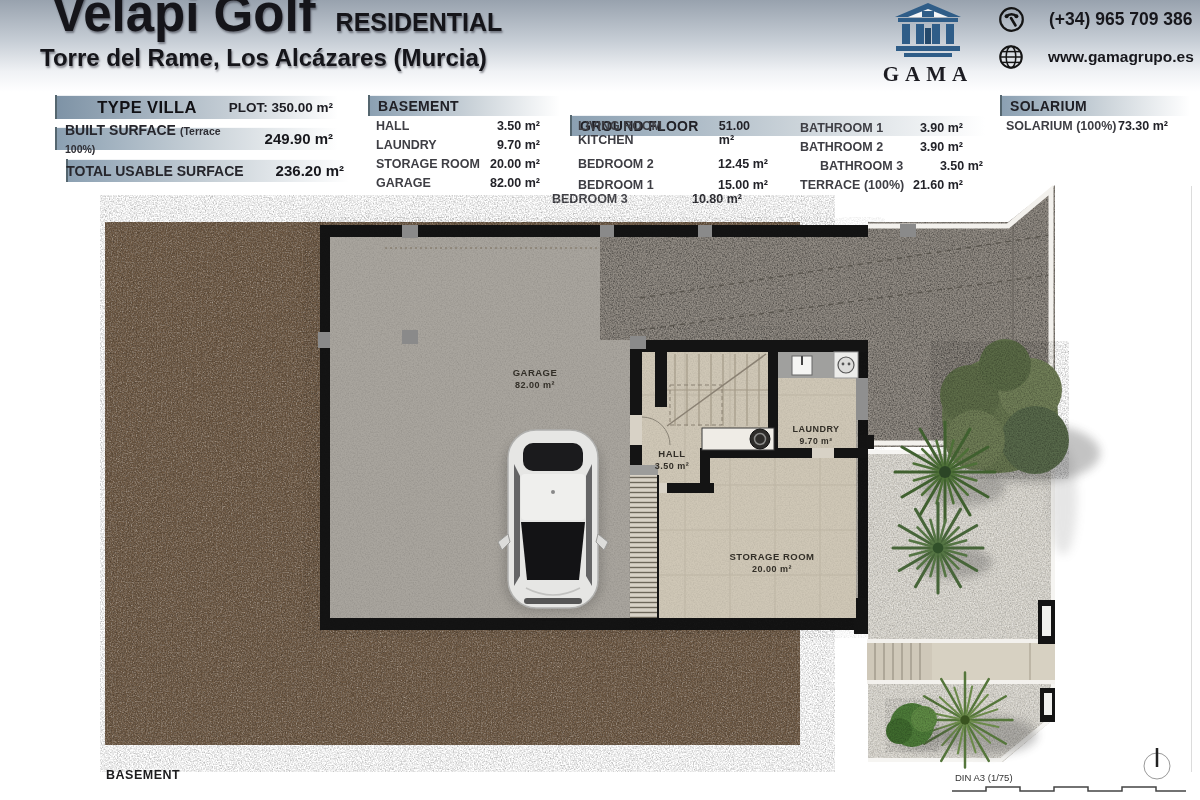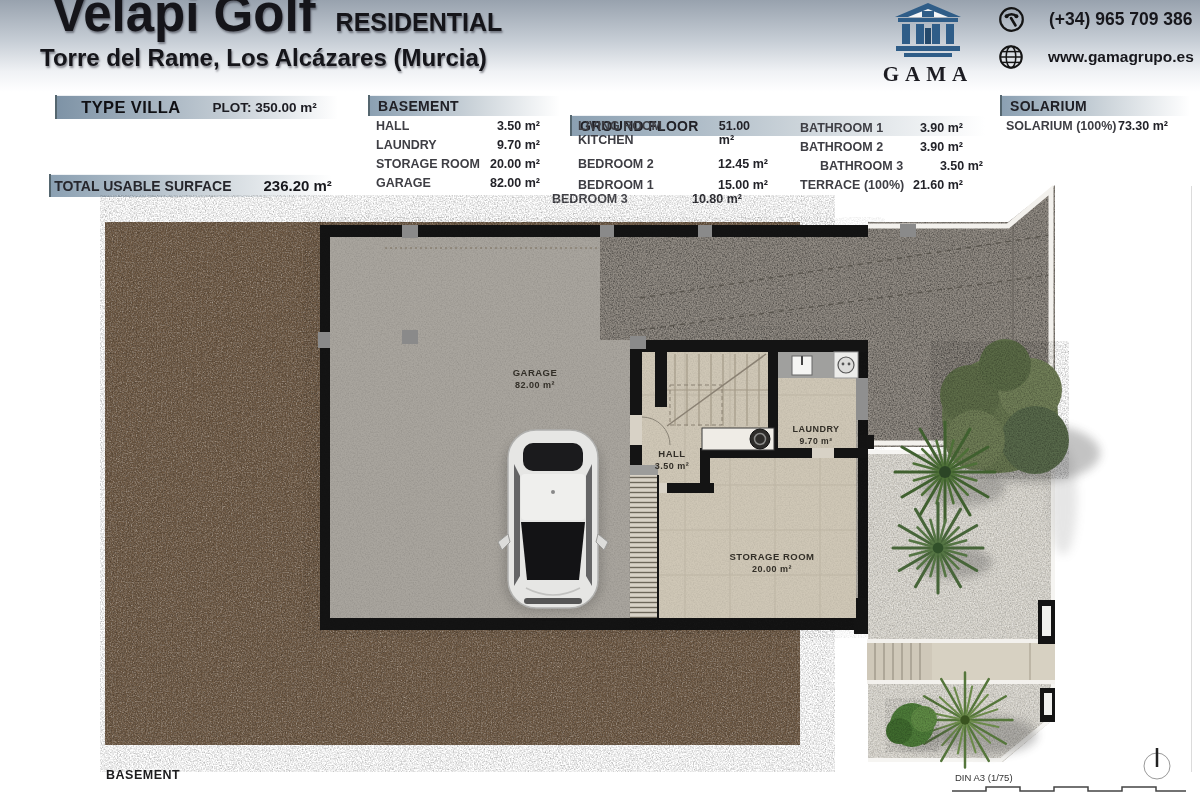--- a/index.html
+++ b/index.html
@@ -16,29 +16,29 @@
     text-shadow:1px 2px 2px rgba(25,25,35,.45);white-space:nowrap;}
   .logo{position:absolute;left:876px;top:2px;width:104px;text-align:center;}
   .logo-text{font-family:"Liberation Serif",serif;font-size:21px;font-weight:bold;
     letter-spacing:6px;color:#1c1c22;margin-top:0px;}
   .contact{position:absolute;left:998px;top:6px;width:196px;}
   .contact-row{display:flex;align-items:center;gap:24px;margin-bottom:11px;}
   .phone-text{font-size:17.5px;font-weight:bold;color:#17171c;white-space:nowrap;}
   .web-text{font-size:15.5px;font-weight:bold;color:#17171c;white-space:nowrap;}
   
   .bar{position:absolute;box-sizing:border-box;display:flex;align-items:center;
-    justify-content:center;padding:0 5px 0 8px;
+    justify-content:flex-end;padding:0 5px 0 8px;
     background:linear-gradient(90deg,#8ba0b2 0%,#ccd4da 55%,#ffffff 100%);
     border-left:2px solid #55666f;box-shadow:inset 0 1px 0 rgba(255,255,255,.85);gap:32px;}
   .type-bar{left:55px;top:95px;width:283px;height:24px;
     background:linear-gradient(90deg,#7e93a6 0%,#c3ccd4 60%,#ffffff 100%);}
   .type-label{font-size:16.5px;font-weight:bold;color:#101014;letter-spacing:.4px;}
   .plot-label{font-size:13.5px;font-weight:bold;color:#1c1c22;}
   .built-bar{left:55px;top:127px;width:283px;height:23px;}
-  .usable-bar{left:49px;top:159px;width:283px;height:23px;margin-top:15px;}
+  .usable-bar{left:66px;top:159px;width:283px;height:23px;}
   .bar-label{font-size:14px;font-weight:bold;color:#26262c;white-space:nowrap;}
   .bar-note{font-size:10.5px;font-weight:bold;color:#2e2e34;margin-left:4px;}
   .bar-value{font-size:15px;font-weight:bold;color:#17171c;white-space:nowrap;}
   
   .thead{position:absolute;box-sizing:border-box;height:21px;display:flex;align-items:center;
     padding-left:8px;font-size:14px;font-weight:bold;color:#202026;letter-spacing:.3px;
     background:linear-gradient(90deg,#8ba0b2 0%,#ccd4da 55%,#ffffff 100%);
     border-left:2px solid #55666f;box-shadow:inset 0 1px 0 rgba(255,255,255,.85);}
   .trow{position:absolute;display:flex;justify-content:space-between;align-items:center;
     font-weight:bold;font-size:12.5px;}
@@ -101,20 +101,24 @@
           <line x1="4.2" y1="18.4" x2="21.8" y2="18.4" stroke="#141414" stroke-width="1.5"></line>
         </svg>
         <span class="web-text">www.gamagrupo.es</span>
       </div>
     </div>
   </div>
 
   <div class="bar type-bar">
     <span class="type-label">TYPE VILLA</span>
     <span class="plot-label">PLOT: 350.00 m²</span>
+  </div>
+  <div class="bar built-bar">
+    <span><span class="bar-label">BUILT SURFACE</span><span class="bar-note">(Terrace 100%)</span></span>
+    <span class="bar-value">249.90 m²</span>
   </div>
   <div class="bar usable-bar">
     <span class="bar-label">TOTAL USABLE SURFACE</span>
     <span class="bar-value">236.20 m²</span>
   </div>
 
   <div class="thead" style="left:368px;top:95px;width:192px;">BASEMENT</div>
   <div class="trow" style="left:376px;top:119px;width:164px;">
     <span class="lab">HALL</span>
       <span class="val">3.50 m²</span>

